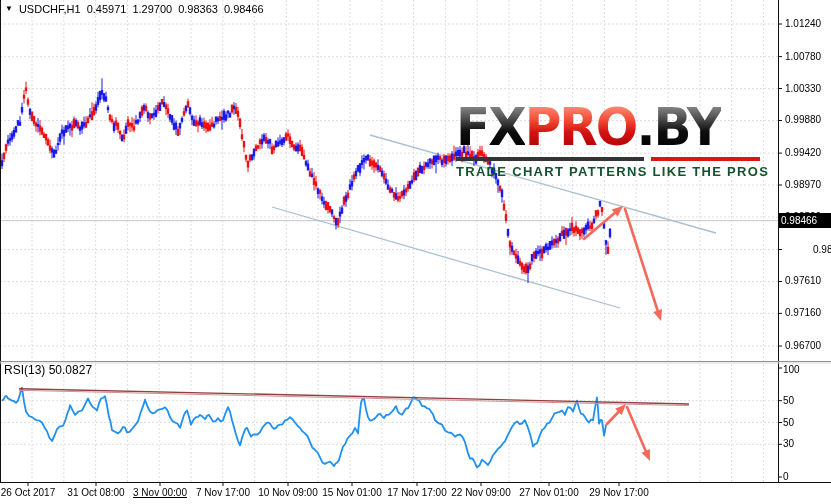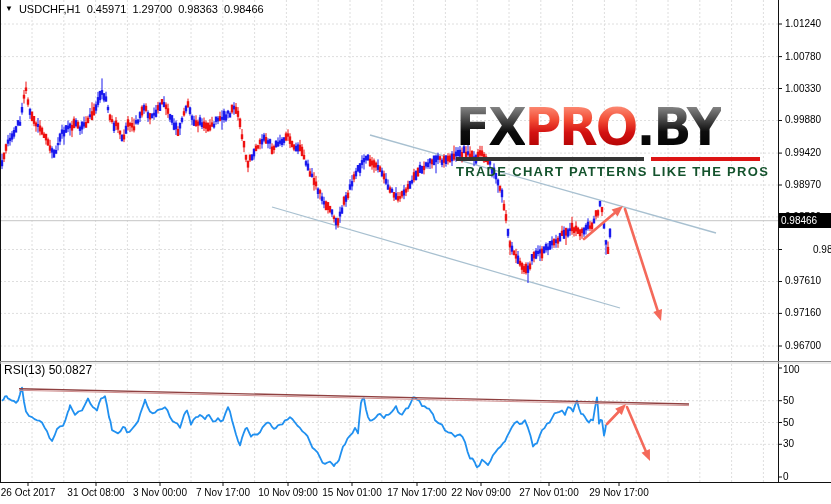--- a/index.html
+++ b/index.html
@@ -768,21 +768,21 @@
   <div class="axis-layer" id="rsi-axis">
       <div class="tick-label" style="top: 364px; left: 783px;">100</div>
       <div class="tick-label" style="top: 395px; left: 783px;">50</div>
       <div class="tick-label" style="top: 417px; left: 783px;">50</div>
       <div class="tick-label" style="top: 438px; left: 783px;">30</div>
       <div class="tick-label" style="top: 471px; left: 783px;">0</div>
     </div>
   <div class="axis-layer" id="time-axis">
       <div class="tick-label time" style="top: 487px; left: 28px;">26 Oct 2017</div>
       <div class="tick-label time" style="top: 487px; left: 96px;">31 Oct 08:00</div>
-      <div class="tick-label time" style="top: 487px; left: 160px;">3 Nov 00:00</div>
+      <div class="tick-label time" style="top: 487px; left: 160px; text-decoration: underline;">3 Nov 00:00</div>
       <div class="tick-label time" style="top: 487px; left: 223px;">7 Nov 17:00</div>
       <div class="tick-label time" style="top: 487px; left: 288px;">10 Nov 09:00</div>
       <div class="tick-label time" style="top: 487px; left: 352px;">15 Nov 01:00</div>
       <div class="tick-label time" style="top: 487px; left: 417px;">17 Nov 17:00</div>
       <div class="tick-label time" style="top: 487px; left: 481px;">22 Nov 09:00</div>
       <div class="tick-label time" style="top: 487px; left: 549px;">27 Nov 01:00</div>
       <div class="tick-label time" style="top: 487px; left: 619px;">29 Nov 17:00</div>
     </div>
 
   <div class="price-box">0.98466</div>

